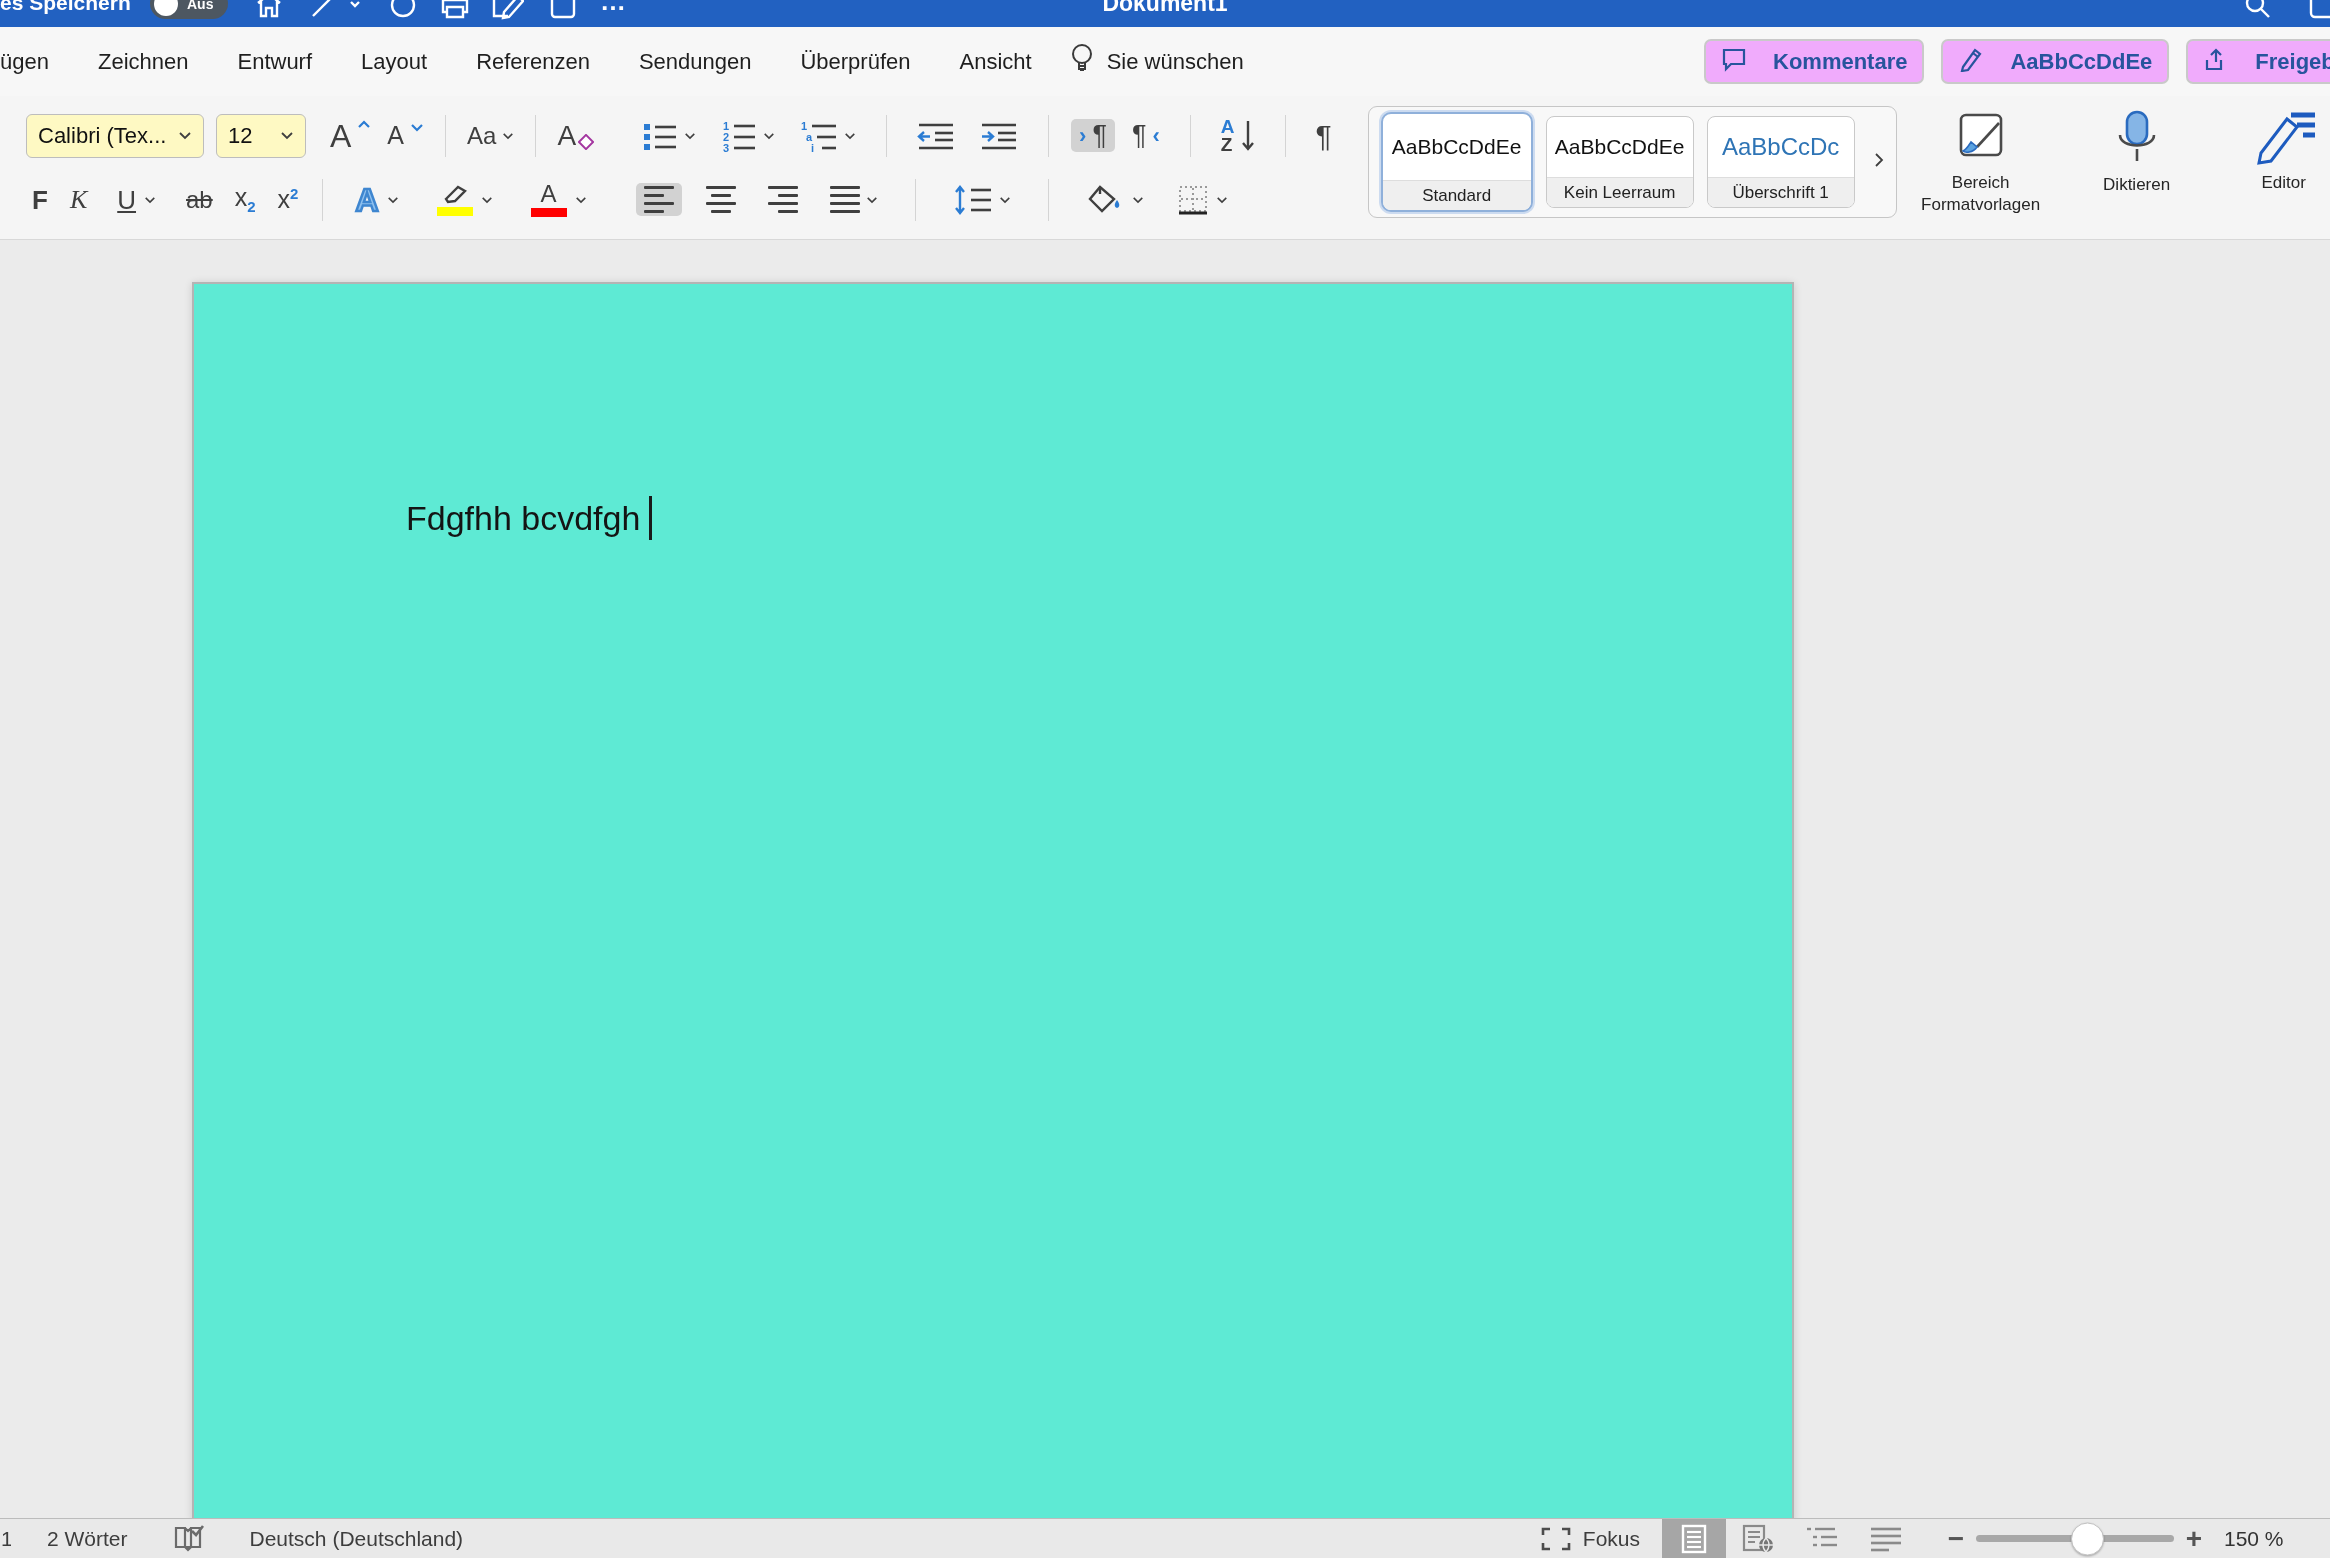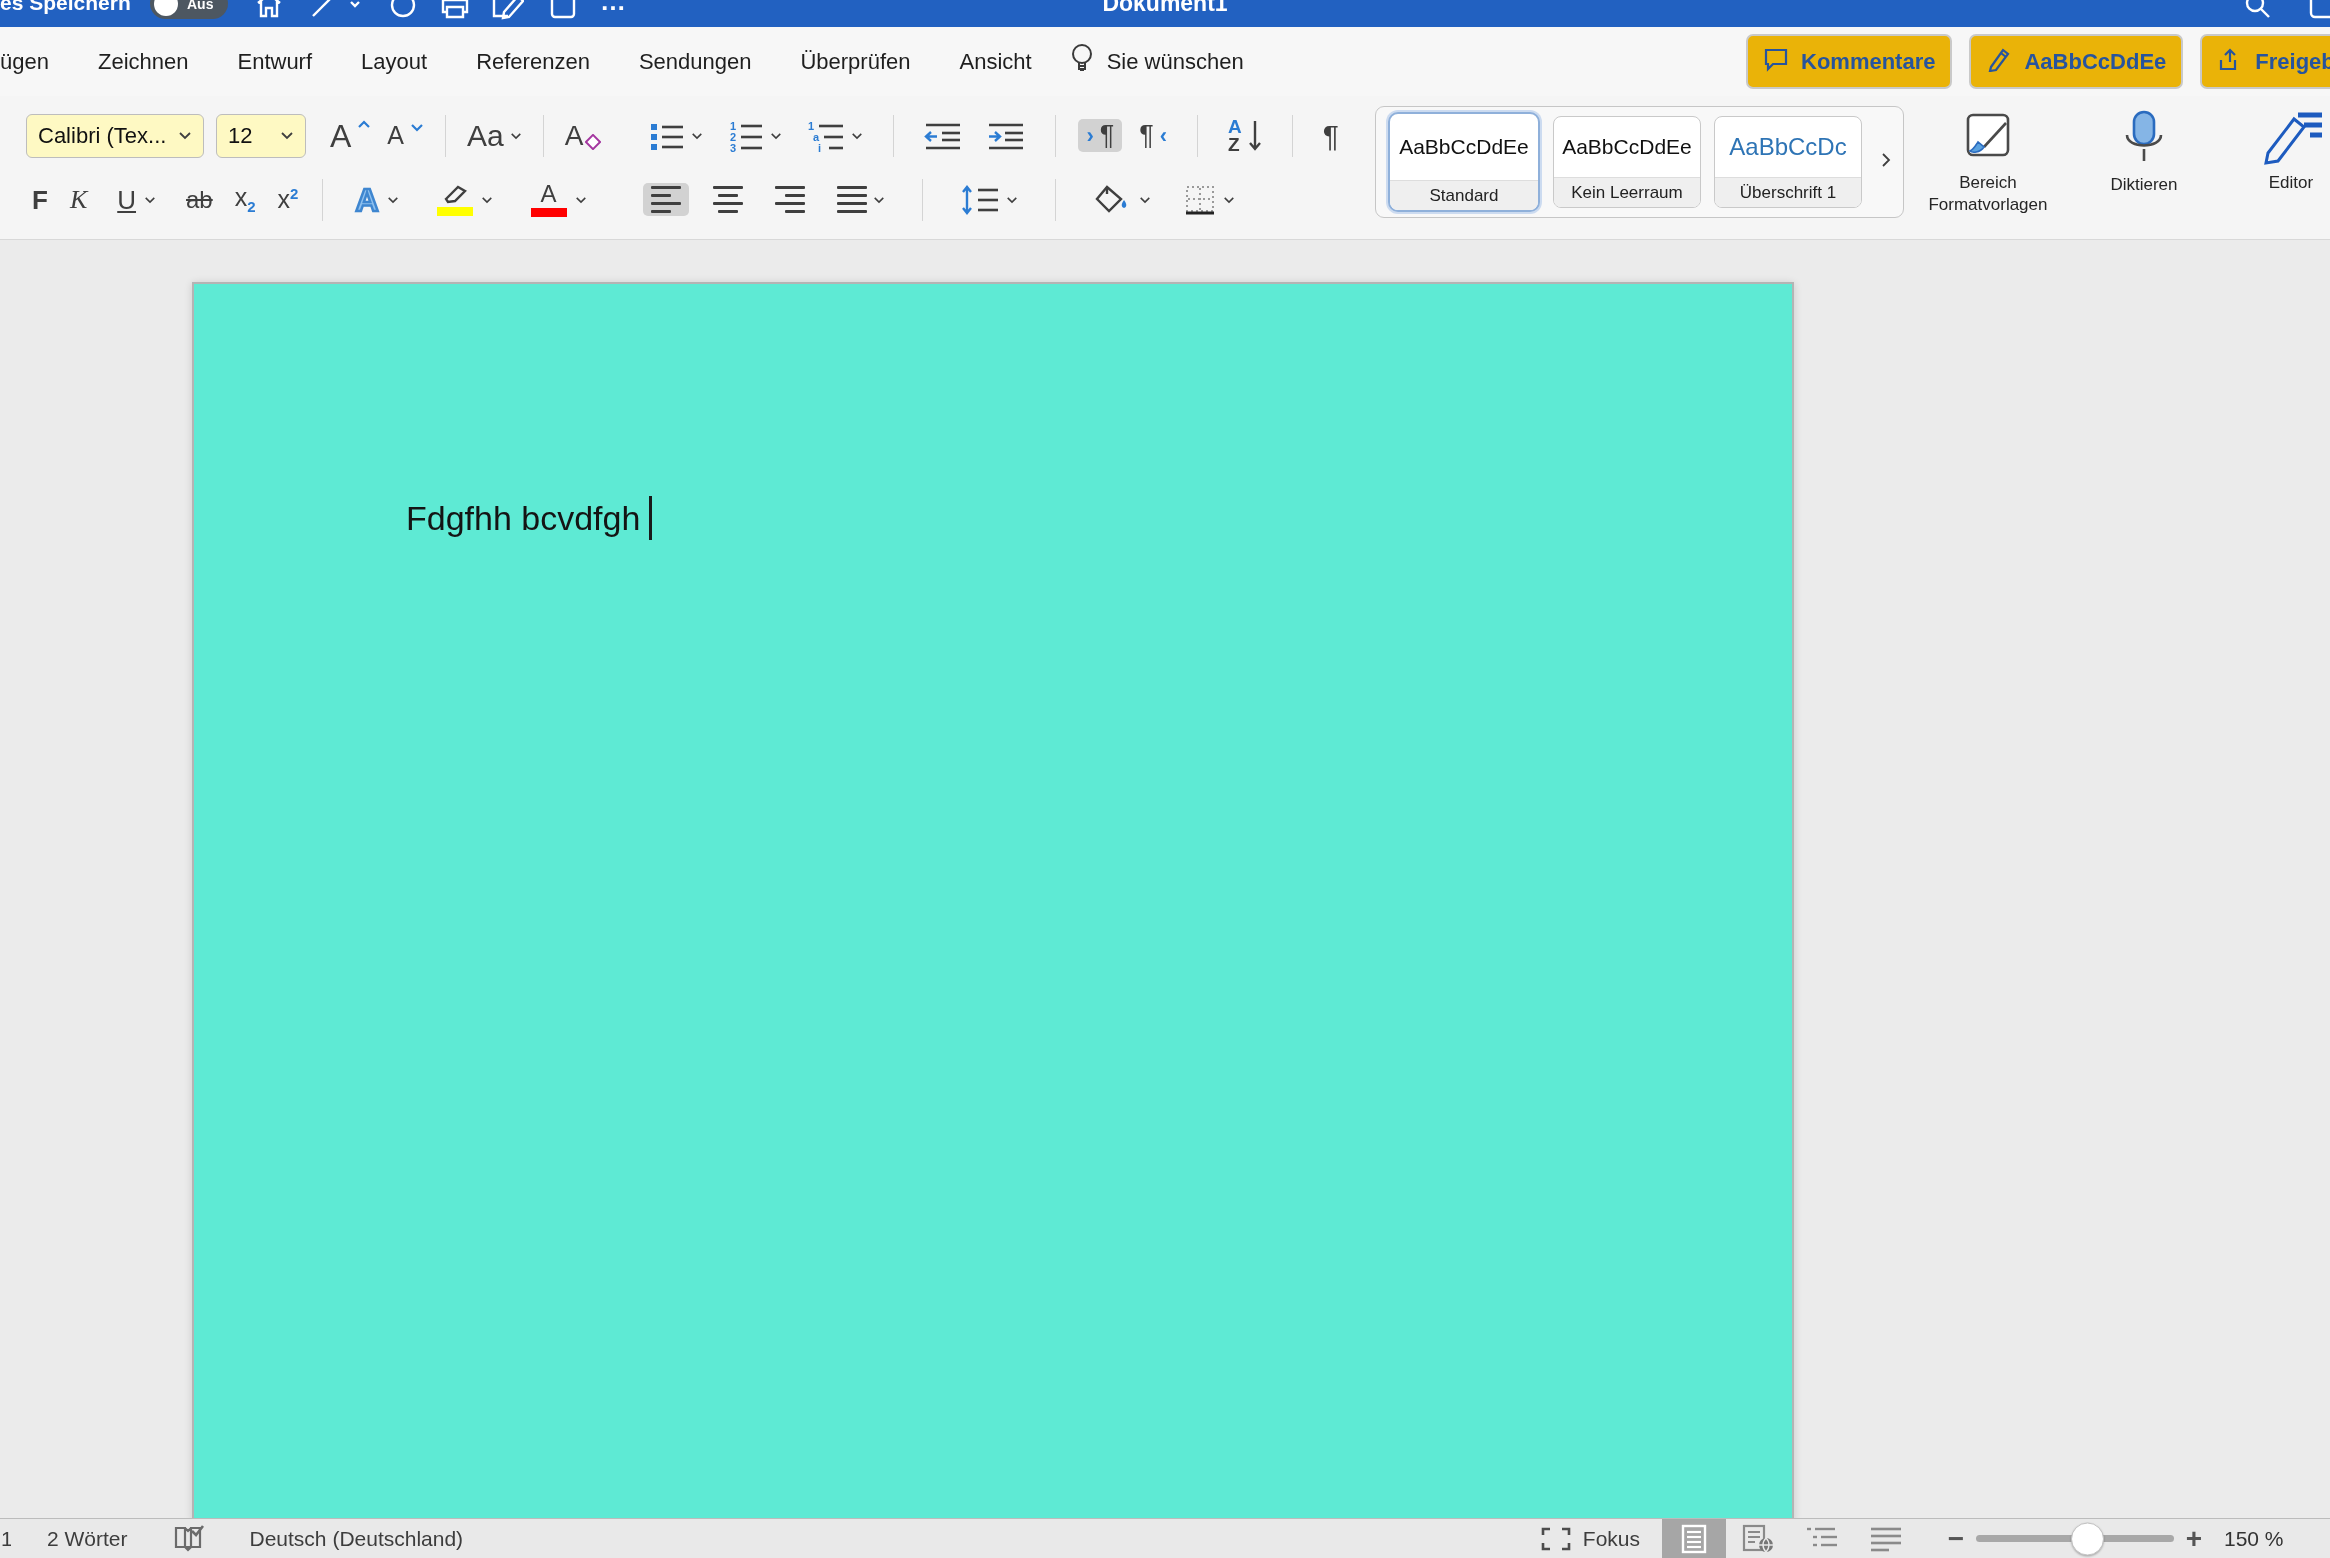--- a/index.html
+++ b/index.html
@@ -21,22 +21,22 @@
   .tb-ellipsis { position:absolute; top:-14px; left:600px; font-size:26px; font-weight:700; letter-spacing:2px; }
   .doc-title { position:absolute; left:50%; transform:translateX(-50%); top:-10px; font-size:23px; font-weight:700; }
 
   
   .tabrow { position:absolute; left:0; top:27px; width:100%; height:69px; background:#f7f7f7;
     display:flex; align-items:center; }
   .tabs { display:flex; column-gap:49px; font-size:22px; color:#1f1f1f; white-space:nowrap; }
   .tab { cursor:default; }
   .assist { display:flex; align-items:center; gap:12px; margin-left:37px; font-size:22px; color:#1f1f1f; }
   .actions { margin-left:auto; display:flex; gap:17px; margin-right:-34px; }
-  .act-btn { height:55px; min-width:150px; background:#eab308; border:2px solid #c9c9c9; border-radius:7px;
-    display:flex; align-items:center; gap:12px; padding:0 15px; font-size:22px; font-weight:700;
+  .act-btn { height:45px; min-width:150px; background:#f0abfc; border:2px solid #c9c9c9; border-radius:7px;
+    display:flex; align-items:center; gap:26px; padding:0 15px; font-size:22px; font-weight:700;
     color:var(--action-blue,#27549d); white-space:nowrap; }
   .act-btn svg { stroke:var(--action-blue,#27549d); fill:none; stroke-width:2.2; }
 
   
   .ribbon { position:absolute; left:0; top:96px; width:100%; height:144px; background:#f5f5f5;
     border-bottom:1px solid #d8d8d8; display:flex; align-items:stretch; padding-left:26px; }
   .grp { display:flex; flex-direction:column; justify-content:center; gap:14px; }
   .row { display:flex; align-items:center; height:50px; }
   .vdiv { width:1px; background:#d2d2d2; align-self:center; height:112px; margin:0 14px; }
   .sdiv { width:1px; background:#d4d4d4; height:42px; margin:0 13px; }
@@ -249,21 +249,21 @@
             </svg>
         </span>
         <span class="rbtn">
           <span class="smallA">A</span>
           <svg width="14" height="9" viewBox="0 0 14 9" style="align-self:flex-start">
               <path d="M2 2 L7 7 L12 2" stroke="#2b7cd3" stroke-width="2.2" fill="none"></path>
             </svg>
         </span>
         <span class="sdiv"></span>
         <span class="rbtn">
-          <span class="smallA" style="font-size:30px">Aa</span>
+          <span class="smallA" style="font-size:24px">Aa</span>
           <svg class="chv" width="12" height="8" viewBox="0 0 14 9">
               <path d="M2 2 L7 7 L12 2"></path>
             </svg>
         </span>
         <span class="sdiv"></span>
         <span class="rbtn" style="position:relative">
           <span class="smallA" style="font-size:28px">A</span>
           <svg width="16" height="16" viewBox="0 0 16 16" style="position:relative;top:6px;left:-4px">
               <rect x="3" y="3" width="10" height="10" transform="rotate(45 8 8)" fill="#fff" stroke="#a437a0" stroke-width="2"></rect>
             </svg>

